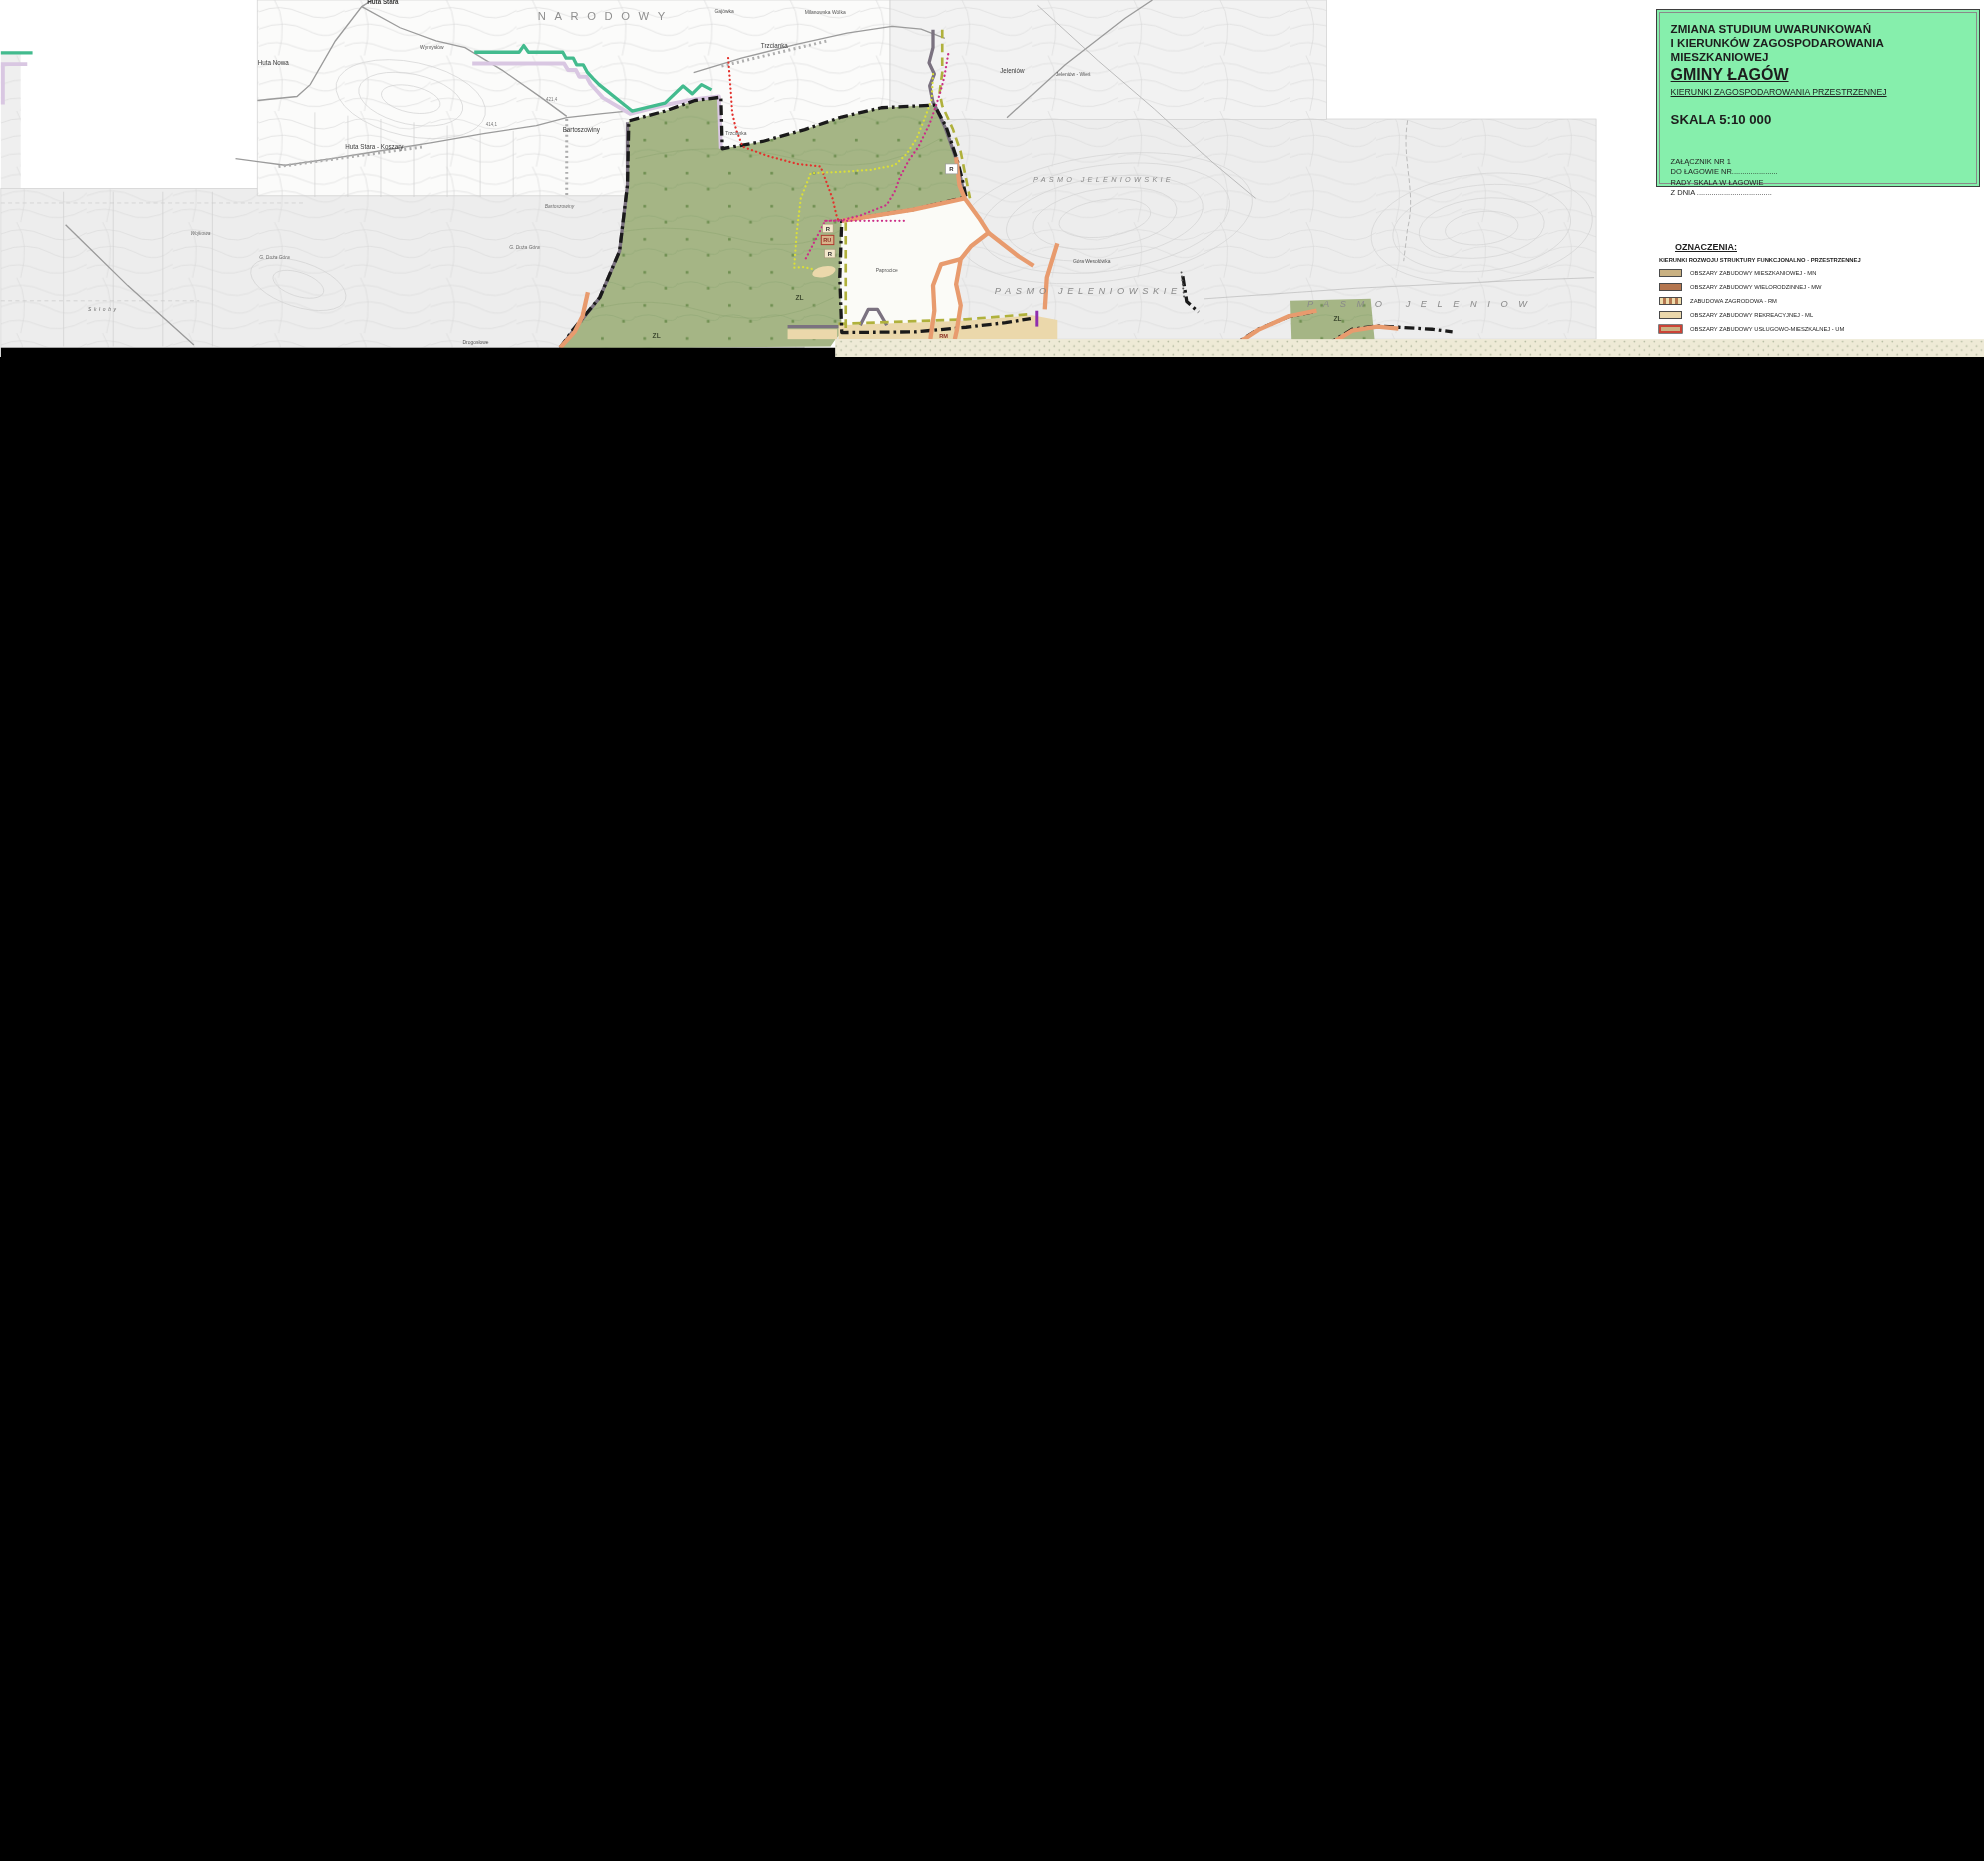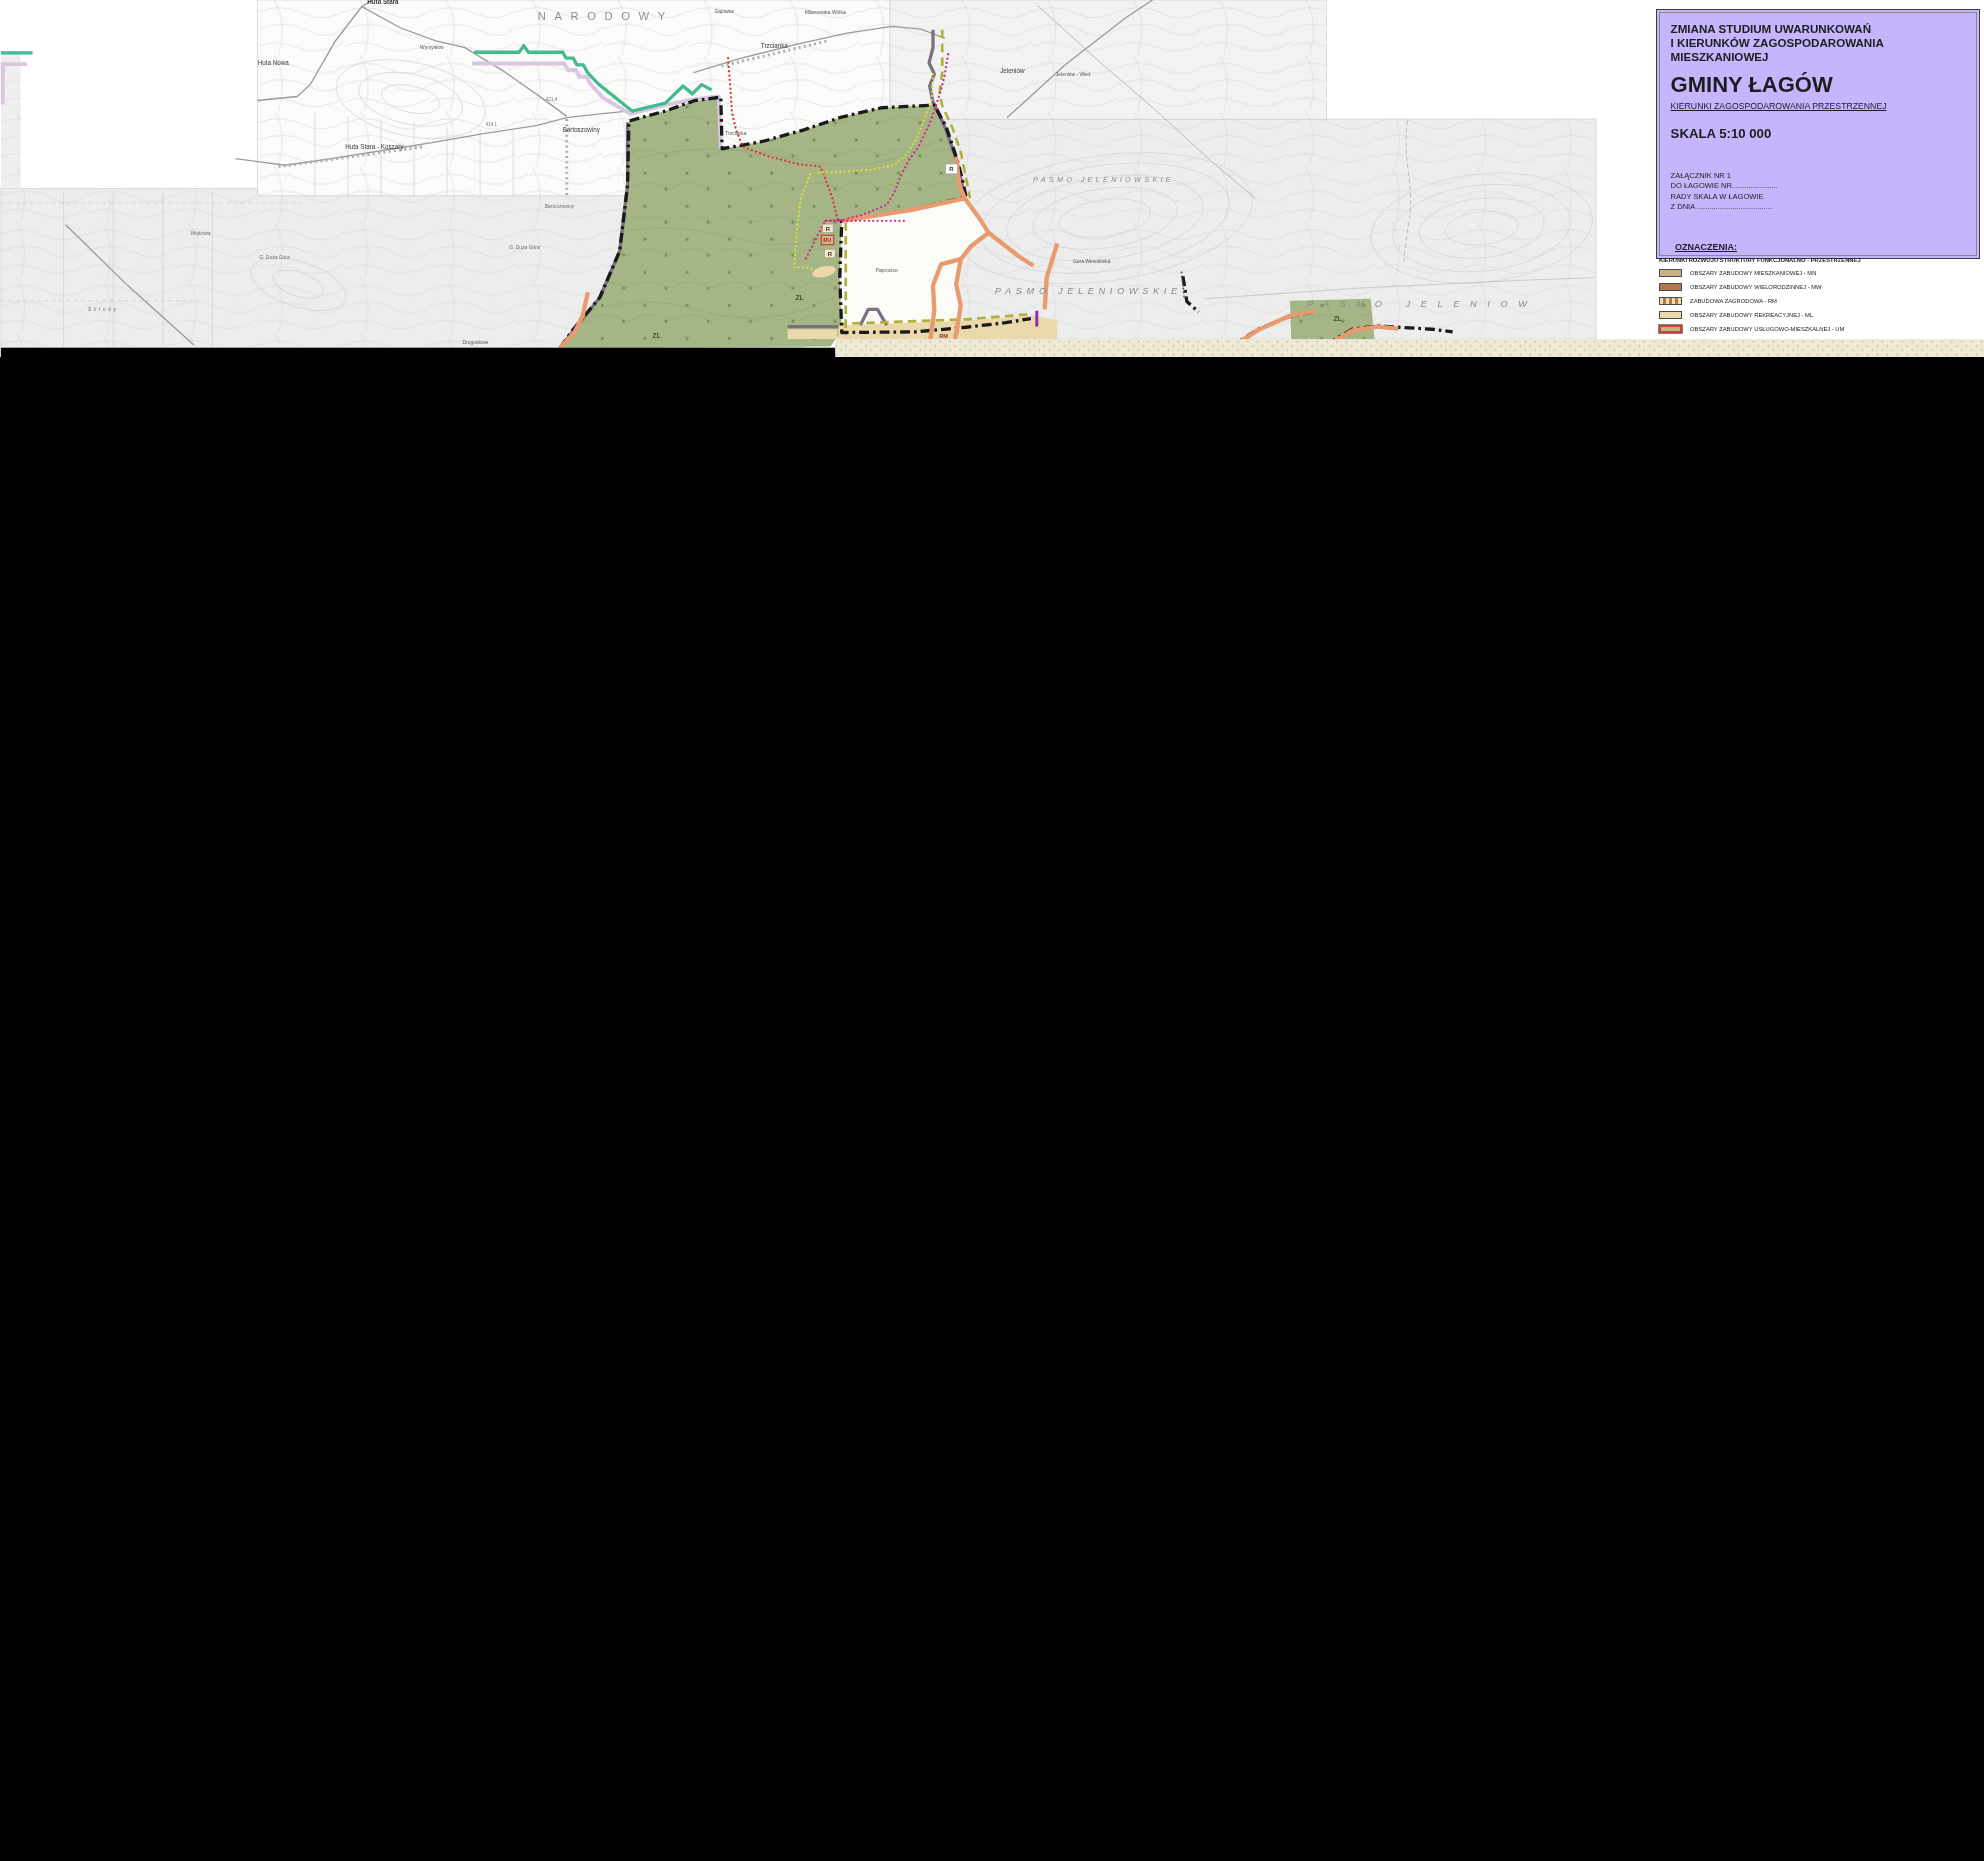--- a/index.html
+++ b/index.html
@@ -48,24 +48,24 @@
   .t-place-sm{font-size:7.5px;fill:#555;}
   .t-it{font-style:italic;fill:#6e6e6e;}
   .t-sp{letter-spacing:4px;}
   .t-bold{font-weight:bold;}
   .t-zone{font-size:10px;font-weight:bold;fill:#3e4a30;}
   .t-zone-sm{font-size:8.5px;font-weight:bold;fill:#8c2f23;}
   .t-rlab{font-size:9px;font-weight:bold;fill:#333;}
   .t-elev{font-size:6.8px;fill:#777;}
 
   
-  .title-block{position:absolute;left:1656px;top:9.3px;width:324px;height:250px;border:1.3px solid #3e3e3e;background:#c4b5fd;box-sizing:border-box;padding:2px;}
+  .title-block{position:absolute;left:1656px;top:9.3px;width:324px;height:178px;border:1.3px solid #3e3e3e;background:#86efac;box-sizing:border-box;padding:2px;}
   .title-inner{border:0.7px solid #8a8a8a;width:100%;height:100%;box-sizing:border-box;padding:8.6px 10.6px;color:#1d1d1d;}
   .tb-line{font-size:11.6px;font-weight:bold;line-height:1.22;}
-  .tb-name{display:inline-block;font-size:22px;font-weight:bold;margin-top:8px;}
+  .tb-name{display:inline-block;font-size:16px;font-weight:bold;text-decoration:underline;margin-top:2px;}
   .tb-sub{font-size:8.7px;text-decoration:underline;margin-top:2.6px;}
   .tb-scale{font-size:13.2px;font-weight:bold;margin-top:14.6px;}
   .tb-att{font-size:7.5px;line-height:1.4;margin-top:30px;}
 
   
   .legend{position:absolute;left:1659px;top:240px;width:319px;color:#1d1d1d;}
   .lg-head{display:inline-block;font-size:9px;font-weight:bold;text-decoration:underline;margin-left:16px;}
   .lg-sub{font-size:5.8px;font-weight:bold;margin:5.3px 0 2.6px;}
   .lg-row{display:flex;align-items:center;height:14px;}
   .lg-sw{width:22.5px;height:8.6px;border:0.7px solid #4a4a4a;margin-right:8.6px;box-sizing:border-box;flex:none;}

